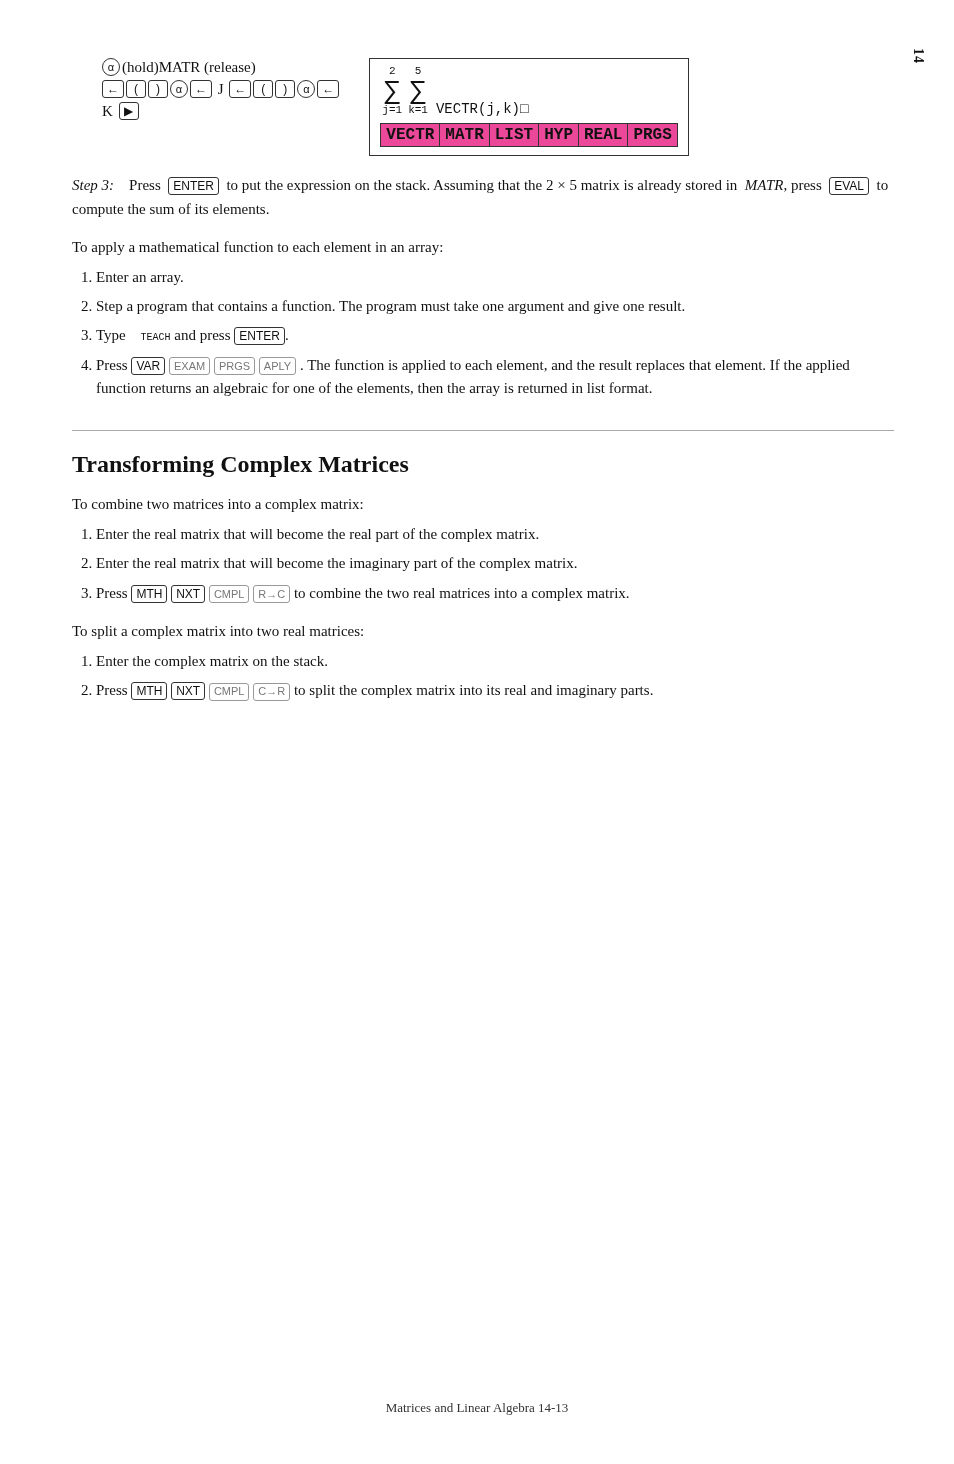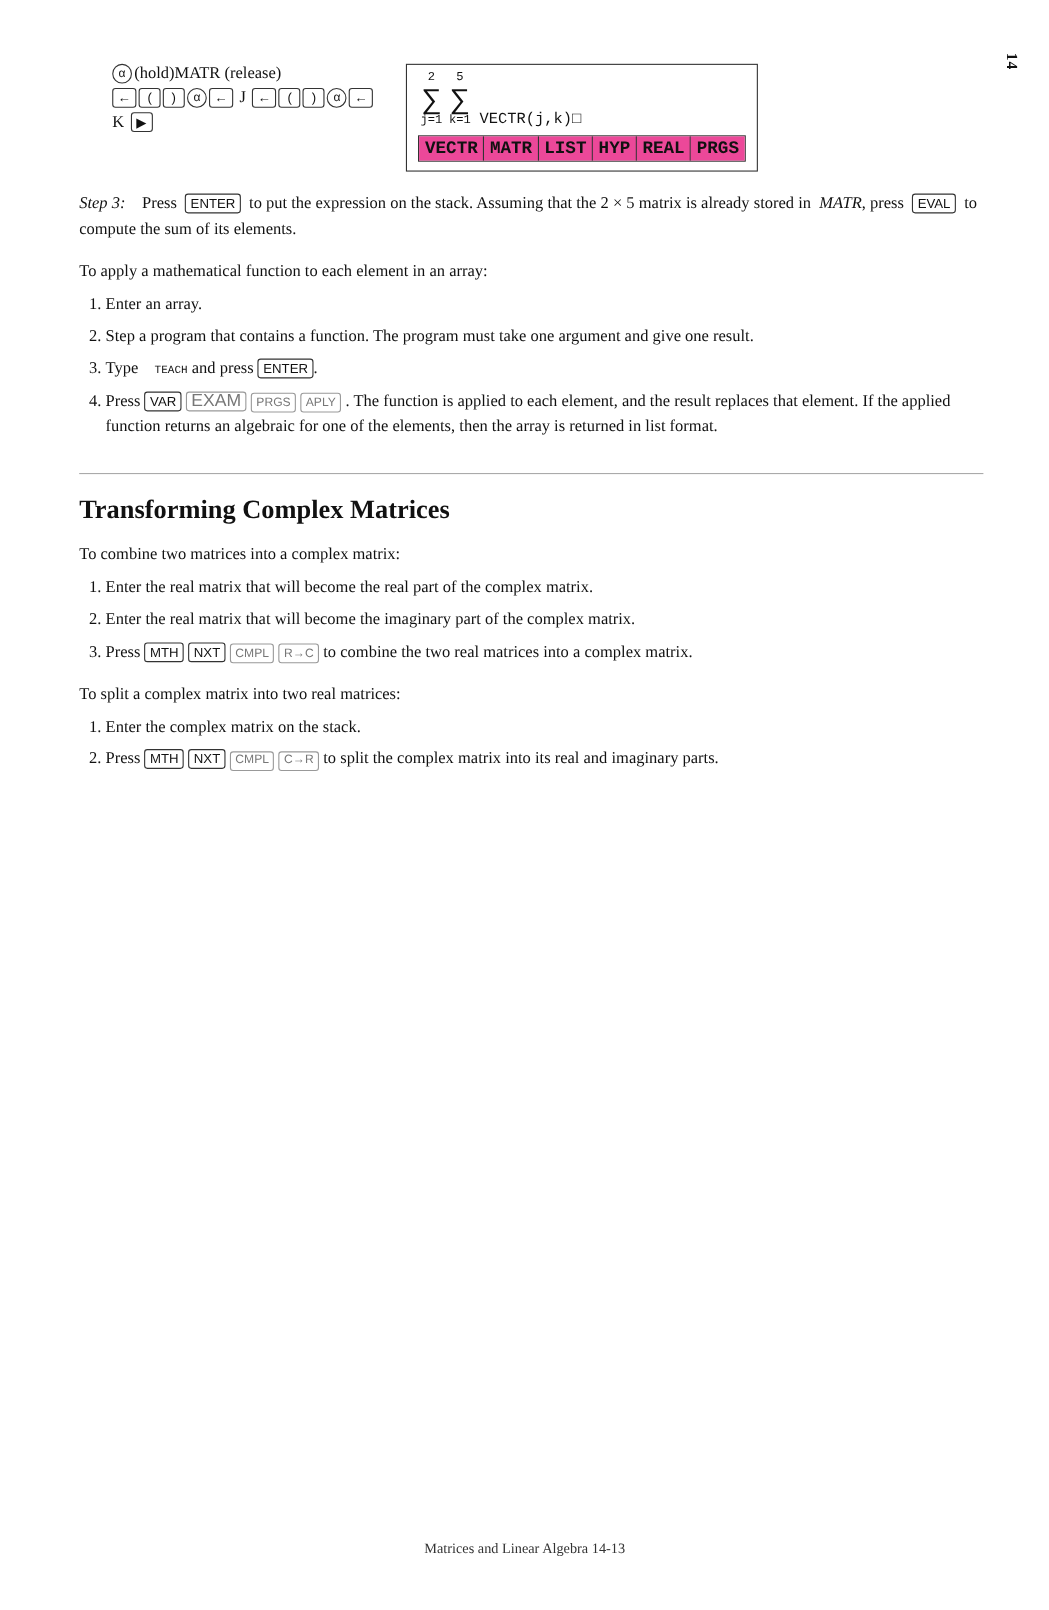--- a/index.html
+++ b/index.html
@@ -270,21 +270,21 @@
 
   <div class="section-heading">To apply a mathematical function to each element in an array:</div>
   <ol class="numbered-list">
     <li>Enter an array.</li>
     <li>Step a program that contains a function. The program must take one argument and give one result.</li>
     <li>
       Type <span class="type-fixed">TEACH</span> and press <span class="key">ENTER</span>.
     </li>
     <li>
       Press <span class="key">VAR</span>
-      <span class="key" style="font-size:16px; color:#777; border-color:#999;">EXAM</span>
+      <span class="key" style="font-size:11px; color:#777; border-color:#999;">EXAM</span>
       <span class="key" style="font-size:11px; color:#777; border-color:#999;">PRGS</span>
       <span class="key" style="font-size:11px; color:#777; border-color:#999;">APLY</span>
       . The function is applied to each element, and the result replaces that element. If the applied function returns an algebraic for one of the elements, then the array is returned in list format.
     </li>
   </ol>
 
   <hr class="divider">
 
   <div class="section-title">Transforming Complex Matrices</div>
 

